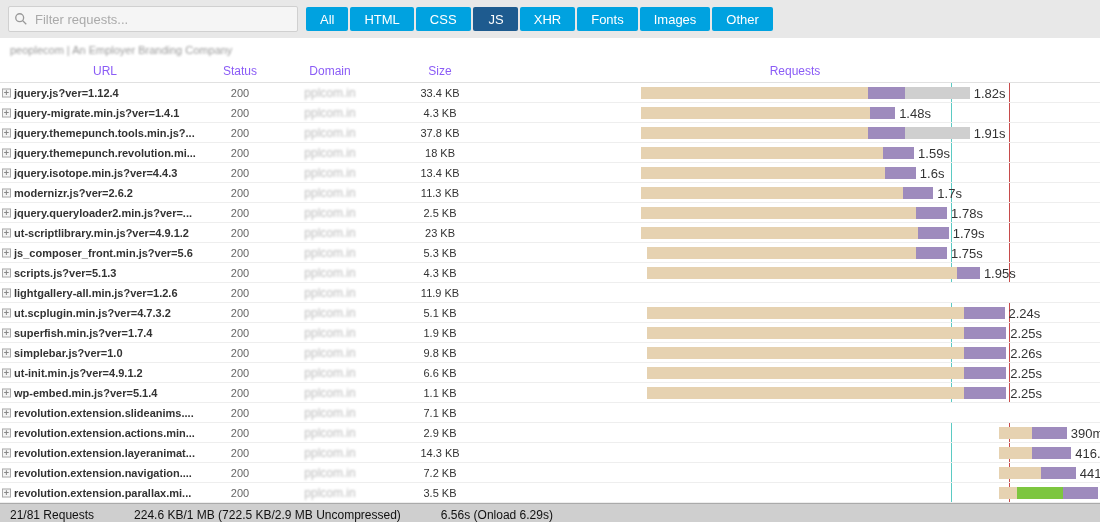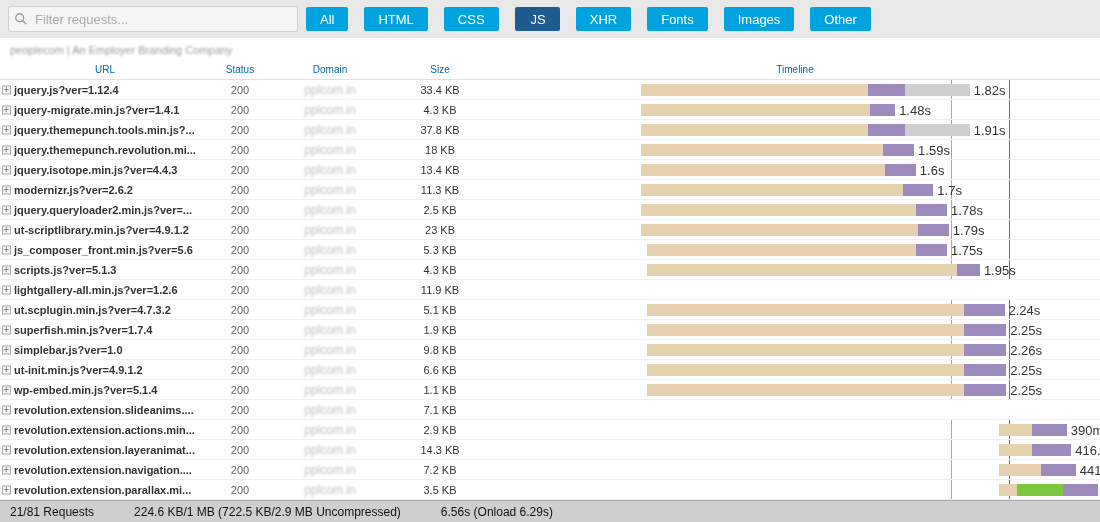--- a/index.html
+++ b/index.html
@@ -2,25 +2,25 @@
 <html><head>
 <meta charset="utf-8">
 <style>
   * { box-sizing: border-box; margin: 0; padding: 0; }
   body { font-family: Arial, Helvetica, sans-serif; font-size: 12px; color: #333; background: #fff; width: 1100px; }
   .toolbar { display: flex; align-items: center; background: #e8e8e8; padding: 6px 8px; gap: 8px; }
   .search-wrap { position: relative; width: 290px; }
   .search-icon { position: absolute; left: 6px; top: 50%; transform: translateY(-50%); width: 14px; height: 14px; }
   .search-input { width: 100%; height: 26px; padding: 4px 6px 4px 26px; border: 1px solid #d0d0d0; border-radius: 2px; font-size: 13px; color: #555; background: #f5f5f5; }
   .search-input::placeholder { color: #aaa; }
-  .filters { display: flex; gap: 16px; }
+  .filters { display: flex; gap: 2px; }
   .filter-btn { height: 24px; padding: 0 14px; border: none; color: #fff; background: #00a2e0; font-size: 13px; cursor: pointer; border-radius: 2px; }
   .filter-btn.active { background: #1e5b8f; padding-left: 16px; }
   .subtitle { padding: 6px 10px 4px; font-size: 11px; color: #9a9a9a; filter: blur(1px); }
-  .header-row { display: flex; border-bottom: 1px solid #e1e1e1; font-size: 10px; color: #0369a1; align-items: center; }
+  .header-row { display: flex; border-bottom: 1px solid #e1e1e1; font-size: 12px; color: #8b5cf6; align-items: center; }
   .col { padding: 4px 6px; }
   .col-url { width: 210px; text-align: center; }
   .col-status { width: 60px; text-align: center; }
   .col-domain { width: 120px; text-align: center; }
   .col-size { width: 100px; text-align: center; }
   .col-timeline { flex: 1; text-align: center; position: relative; }
   .rows { }
   .row { display: flex; align-items: center; border-bottom: 1px solid #eee; font-size: 11px; height: 20px; }
   .row .col-url { text-align: left; font-weight: bold; color: #333; white-space: nowrap; overflow: hidden; text-overflow: ellipsis; padding-left: 14px; position: relative; }
   .row .expand { position: absolute; left: 2px; top: 50%; transform: translateY(-50%); width: 9px; height: 9px; border: 1px solid #aaa; background: #f4f4f4; display: flex; align-items: center; justify-content: center; font-size: 9px; line-height: 1; color: #888; }
@@ -63,21 +63,21 @@
     </div>
 </div>
 
 <div class="subtitle">peoplecom | An Employer Branding Company</div>
 
 <div class="header-row">
   <div class="col col-url">URL</div>
   <div class="col col-status">Status</div>
   <div class="col col-domain">Domain</div>
   <div class="col col-size">Size</div>
-  <div class="col col-timeline">Timeline</div>
+  <div class="col col-timeline">Requests</div>
 </div>
 
 <div class="rows" id="rows">
     <div class="row">
       <div class="col col-url"><span class="expand">+</span><span>jquery.js?ver=1.12.4</span></div>
       <div class="col col-status">200</div>
       <div class="col col-domain">pplcom.in</div>
       <div class="col col-size">33.4 KB</div>
       <div class="col col-timeline">
         <div class="timeline-track">

